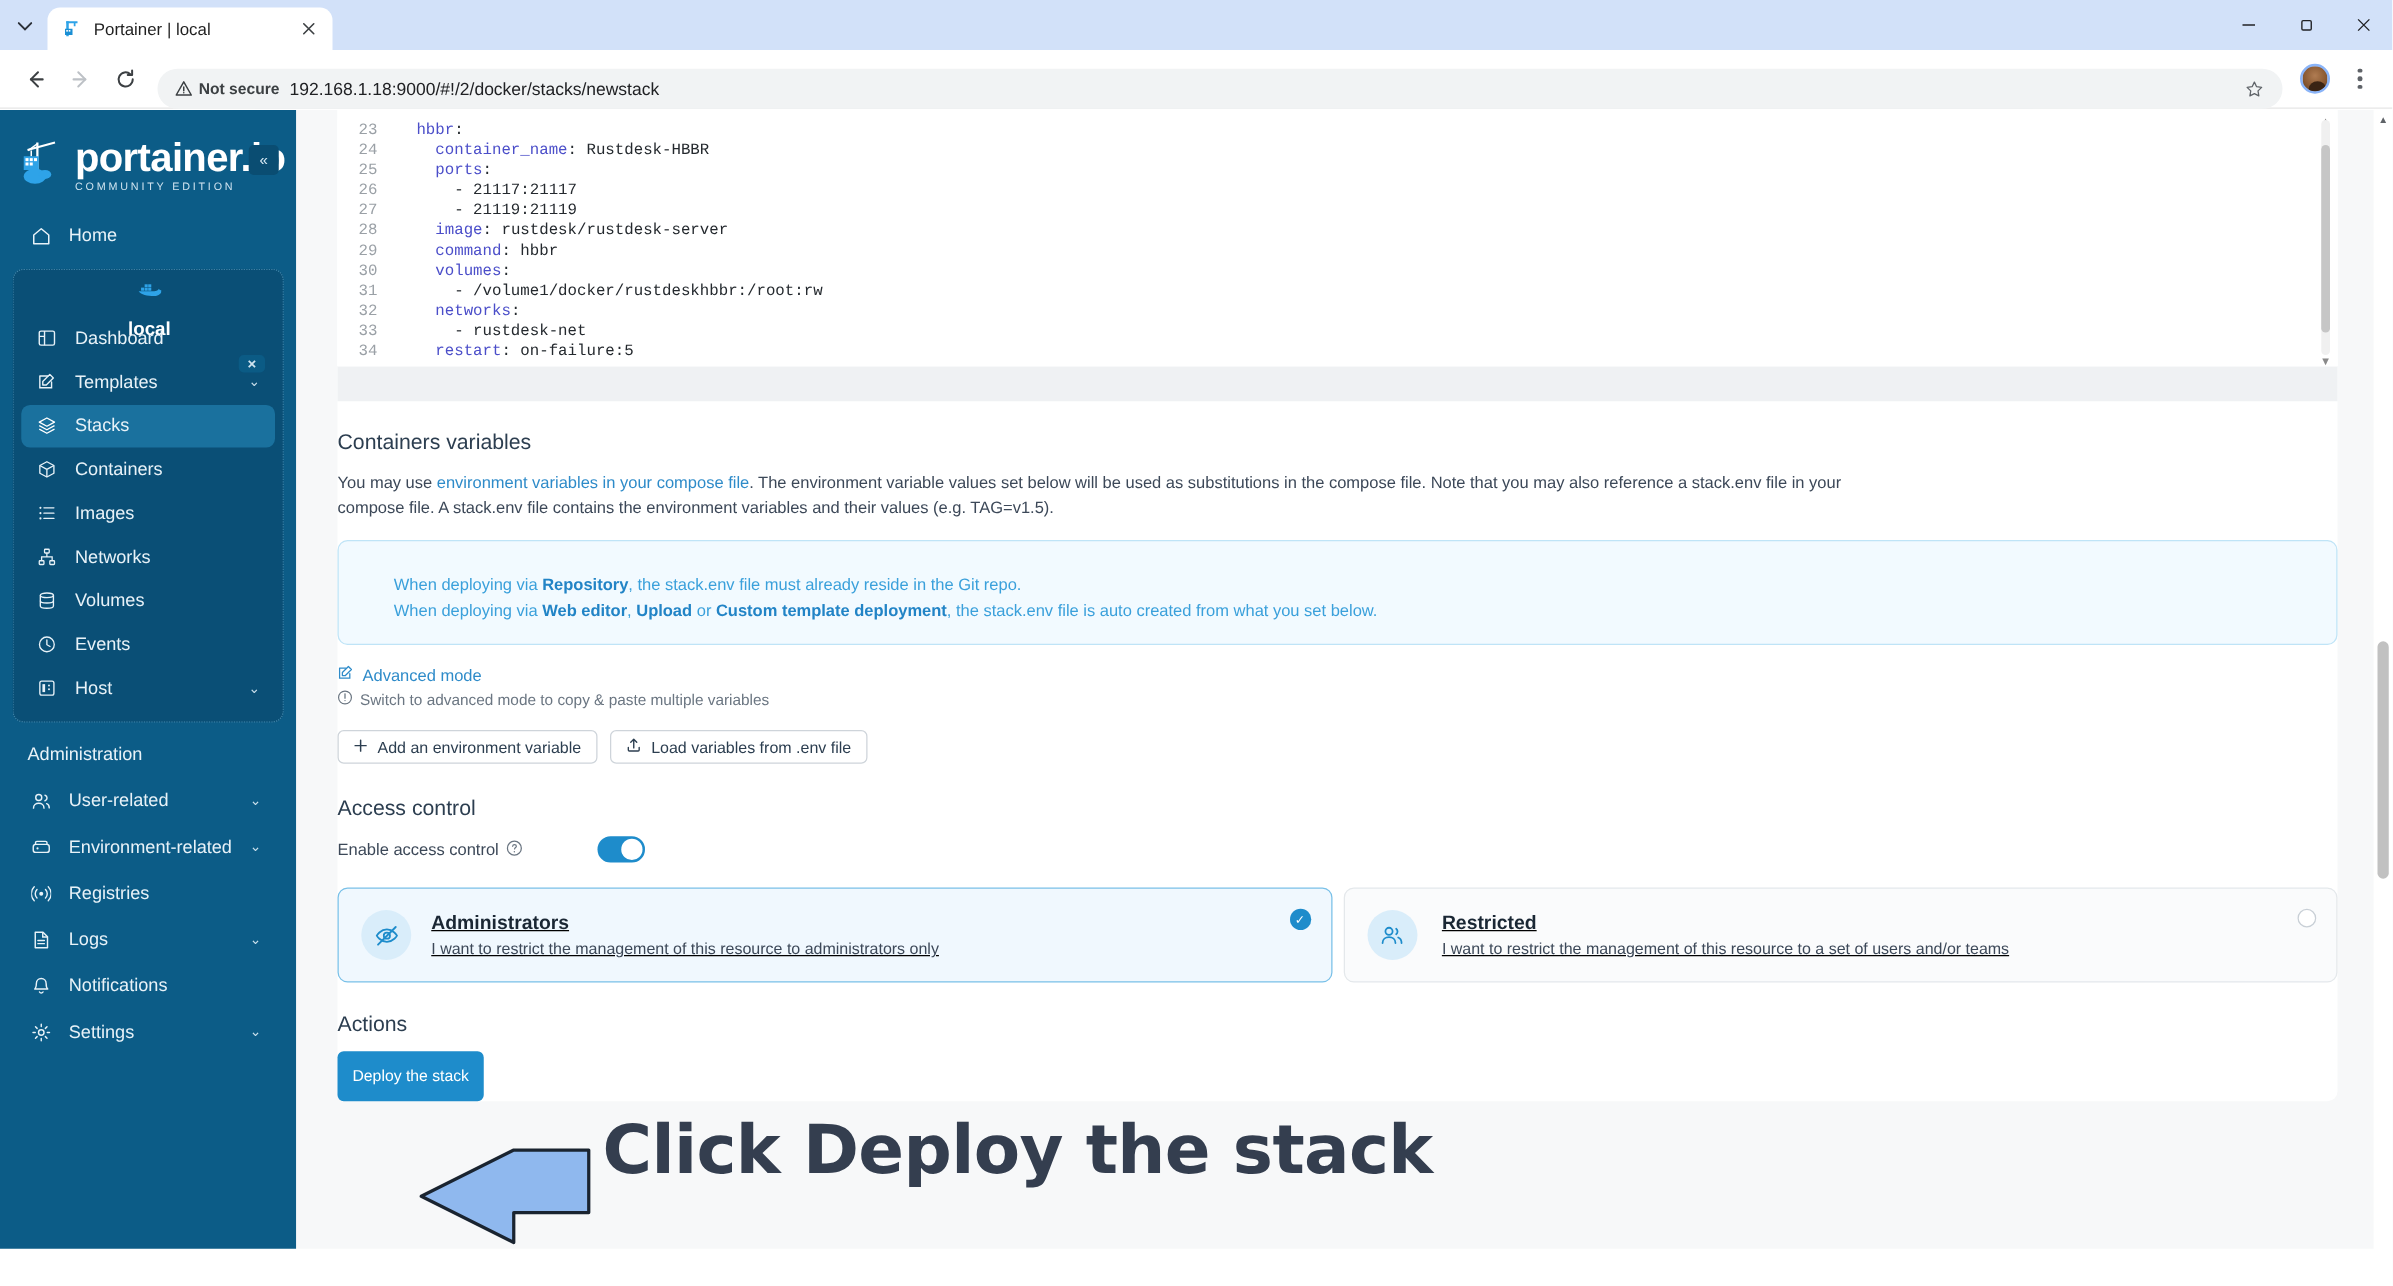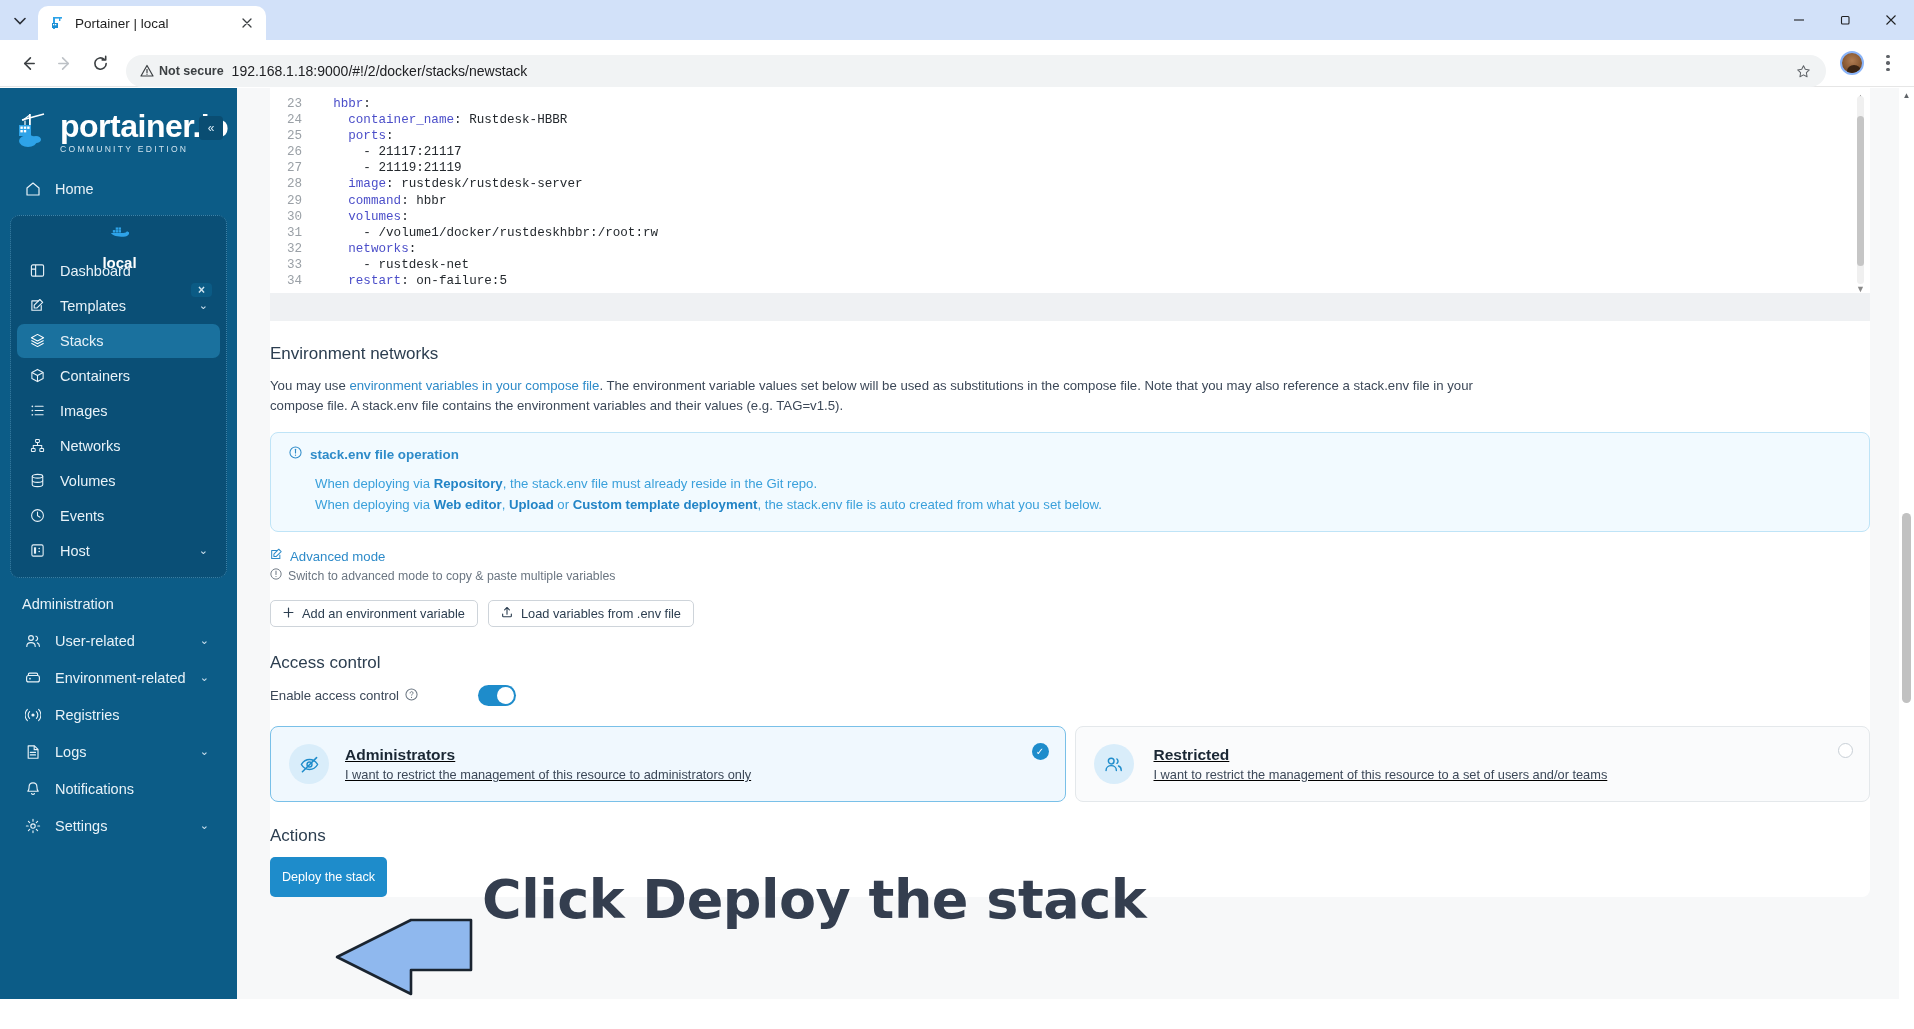--- a/index.html
+++ b/index.html
@@ -574,34 +574,24 @@
                 <span class="ctext">    <span class="k">restart</span>: on-failure:5</span>
               </div>
             </div>
           <div class="editor-arrow" style="top:4px;">▲</div>
           <div class="editor-scroll"></div>
           <div class="editor-thumb"></div>
           <div class="editor-arrow" style="top:196px;">▼</div>
         </div>
         <div class="editor-foot"></div>
 
-        <h3 class="sec">Environment networks</h3>
+        <h3 class="sec">Containers variables</h3>
         <p class="help"><span>You may use </span><a class="lnk" href="#">environment variables in your compose file</a><span>. The environment variable values set below will be used as substitutions in the compose file. Note that you may also reference a stack.env file in your compose file. A stack.env file contains the environment variables and their values (e.g. TAG=v1.5).</span></p>
 
         <div class="infobox">
-          <div class="infobox-title">
-            <span>
-              <svg width="13" height="13" viewBox="0 0 14 14">
-                  <circle cx="7" cy="7" r="6" stroke="#2e8bc9" stroke-width="1.1" fill="none"></circle>
-                  <path d="M7 3.6v4" stroke="#2e8bc9" stroke-width="1.2" stroke-linecap="round"></path>
-                  <circle cx="7" cy="9.9" r="0.65" fill="#2e8bc9"></circle>
-                </svg>
-            </span>
-            <span>stack.env file operation</span>
-          </div>
           <div class="infobox-line" style="margin-top:11px;"><span>When deploying via </span><b>Repository</b><span>, the stack.env file must already reside in the Git repo.</span></div>
           <div class="infobox-line"><span>When deploying via </span><b>Web editor</b><span>, </span><b>Upload</b><span> or </span><b>Custom template deployment</b><span>, the stack.env file is auto created from what you set below.</span></div>
         </div>
 
         <div class="advmode">
           <span>
             <svg width="13" height="13" viewBox="0 0 14 14">
                 <path d="M1.8 2.6h5.4M1.8 2.6v8.8h8.8V7.5" stroke="#2e8bc9" stroke-width="1.1" fill="none" stroke-linecap="round"></path>
                 <path d="M9.4 1.3l2.6 2.6-5.2 5.2H4.2V6.5l5.2-5.2z" stroke="#2e8bc9" stroke-width="1.1" fill="none" stroke-linejoin="round"></path>
               </svg>
@@ -691,21 +681,21 @@
         <div style="display:flex;">
           <div class="deploy-btn">Deploy the stack</div>
         </div>
       </div>
 
       <div class="annot" style="left:96px; top:820px;">
         <svg width="140" height="90" viewBox="0 0 140 90">
           <path d="M78 12 H138 V62 H78 V86 L4 49 L78 12 Z" fill="#8fb8ee" stroke="#1a2430" stroke-width="2.6" stroke-linejoin="round"></path>
         </svg>
       </div>
-      <div class="annot annot-text" style="left:245px; top:780px;">Click Deploy the stack</div>
+      <div class="annot annot-text" style="left:245px; top:800px;">Click Deploy the stack</div>
 
       <div class="pagescroll">
         <div class="trk"></div>
         <div class="arr" style="top:0;">▲</div>
         <div class="thb"></div>
         <div class="arr" style="bottom:0;">▼</div>
       </div>
     </div>
   </div>
 

